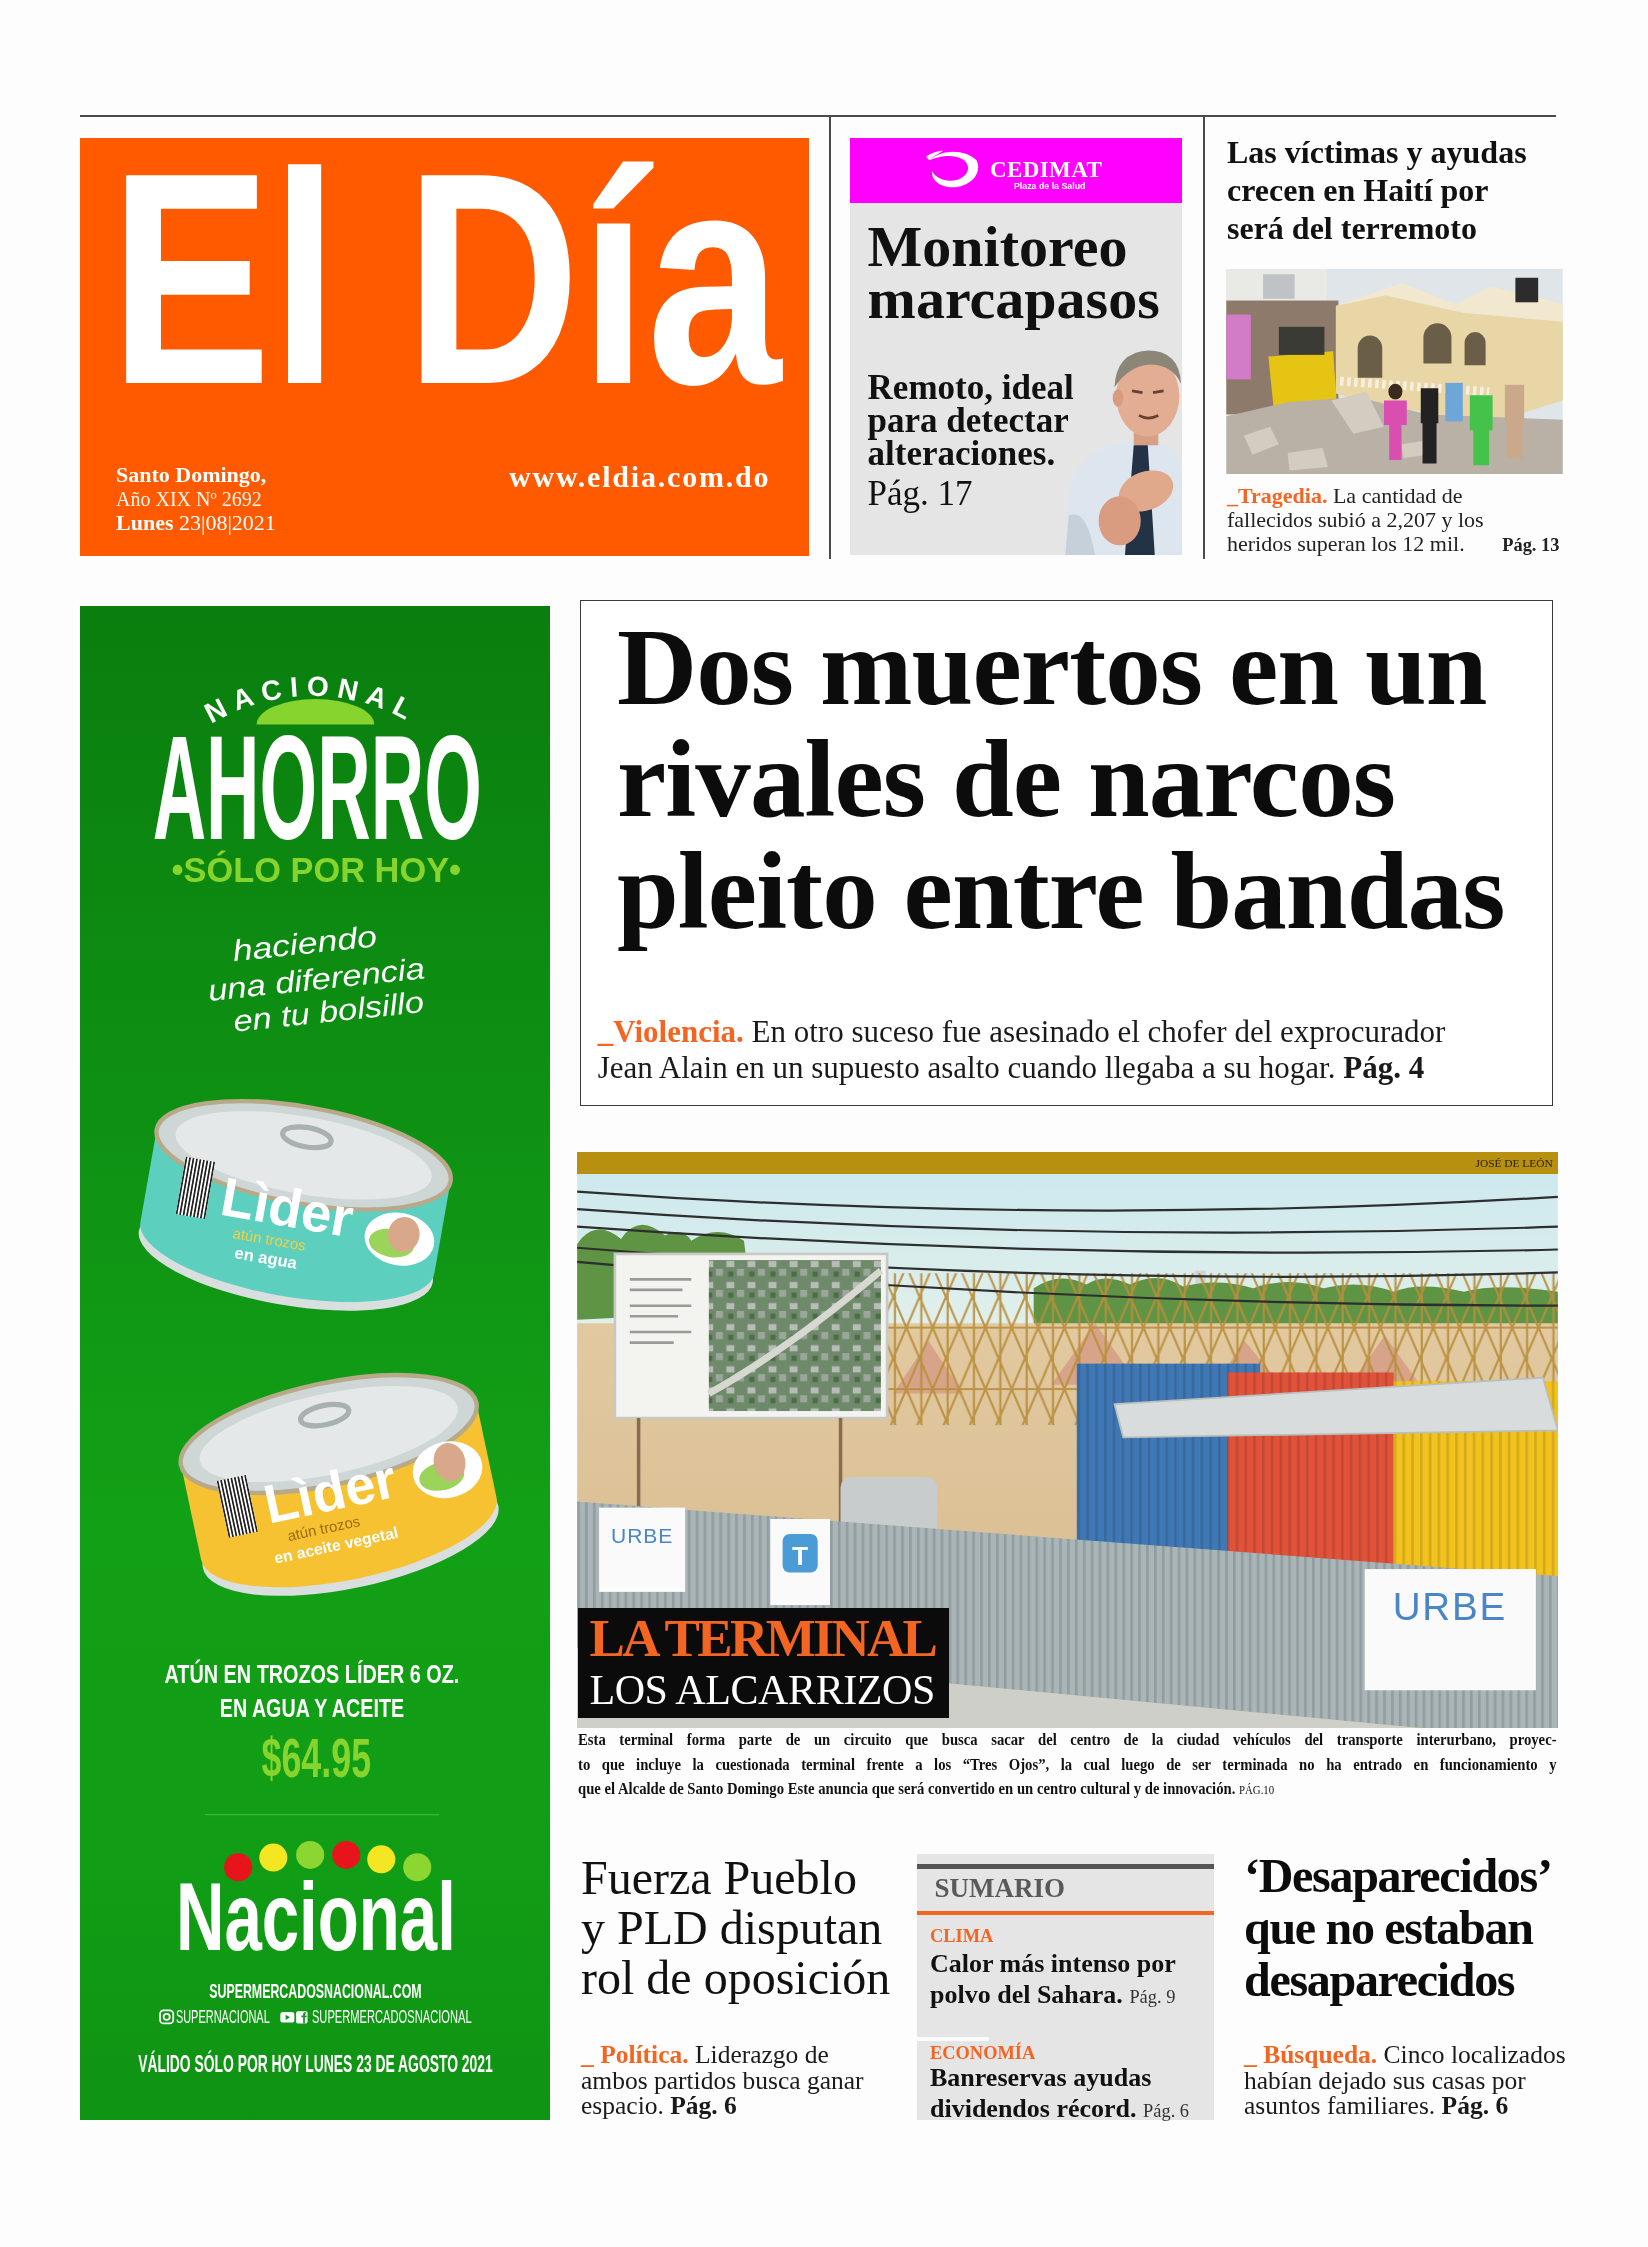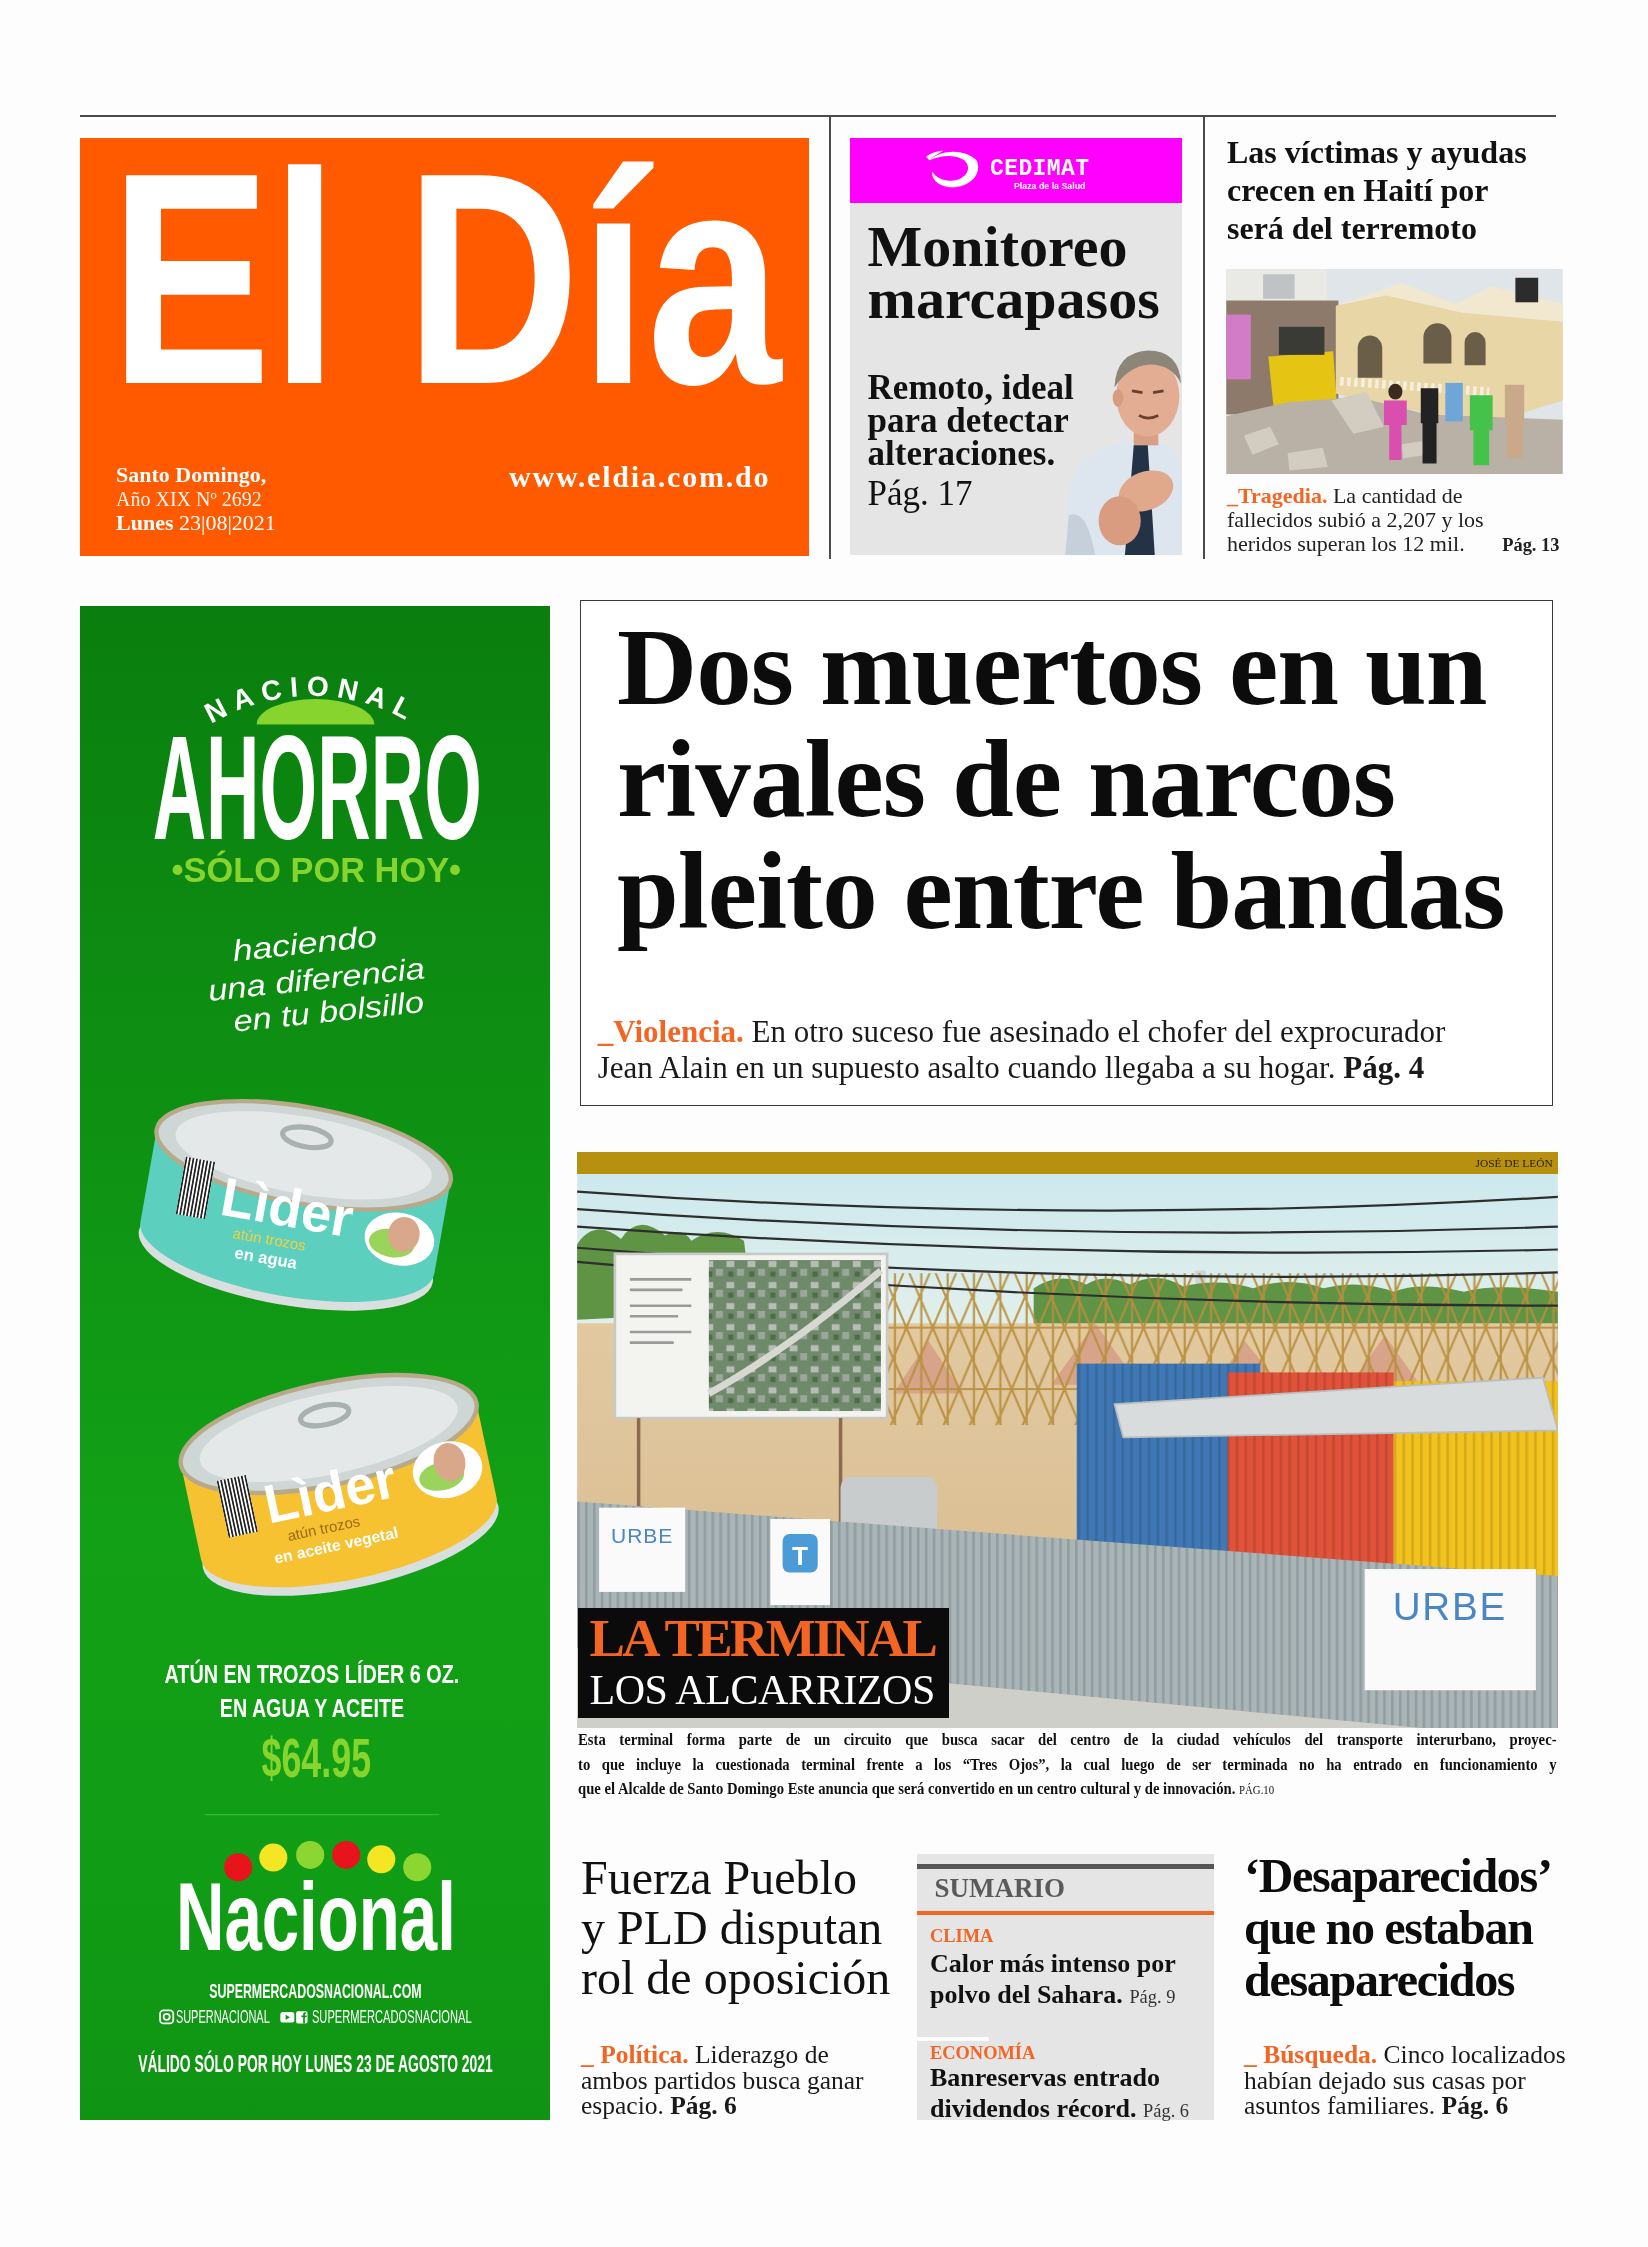--- a/index.html
+++ b/index.html
@@ -20,21 +20,21 @@
 .mast-logo{position:absolute;left:30px;top:-9.7px;font-family:"Liberation Sans","DejaVu Sans",sans-serif;font-weight:bold;font-size:302px;line-height:302px;color:#fff;transform:scaleX(0.80);transform-origin:0 0;white-space:nowrap;}
 .mast-city{left:36px;top:326px;font-size:22px;line-height:22px;font-weight:bold;color:#fff;}
 .mast-edition{left:36px;top:351px;font-size:20px;line-height:20px;color:#fff5ee;}
 .mast-date{left:36px;top:374px;font-size:22px;line-height:22px;color:#fff;}
 .mast-date .wd{font-weight:bold;}
 .mast-web{left:429px;top:324px;font-size:30px;line-height:30px;font-weight:bold;color:#fff;letter-spacing:1.8px;}
 
 
 .ced{left:850px;top:138px;width:332px;height:417px;background:#e5e5e5;overflow:hidden;}
 .ced-band{left:0;top:0;width:332px;height:65px;background:#ff00ff;}
-.ced-name{left:140px;top:20px;font-family:Liberation Mono, monospace;font-size:23px;line-height:23px;font-weight:bold;color:#fff;letter-spacing:0.4px;}
+.ced-name{left:140px;top:20px;font-family:Liberation Serif, serif;font-size:23px;line-height:23px;font-weight:bold;color:#fff;letter-spacing:0.4px;}
 .ced-tag{left:164px;top:44px;font-family:Liberation Sans, sans-serif;font-size:8.8px;line-height:8.8px;font-weight:bold;color:#fff;}
 .ced-head{left:17.6px;top:83px;font-size:58px;line-height:52px;font-weight:bold;color:#111;z-index:2;}
 .ced-sub{left:17.6px;top:233px;font-size:35px;line-height:33px;font-weight:bold;color:#111;z-index:2;}
 .ced-page{font-weight:normal;margin-top:7px;}
 .ced-man{left:210px;top:202px;z-index:1;}
 
 
 .hai-head{left:1227px;top:133px;font-size:32px;line-height:38px;font-weight:bold;color:#111;}
 .hai-photo{left:1226px;top:269px;}
 .hai-cap{left:1227px;top:484px;font-size:22px;line-height:24px;color:#222;}
@@ -349,21 +349,21 @@
     <div class="abs sum-title nw">SUMARIO</div>
     <div class="abs sum-line"></div>
     <div class="abs sum-sec nw" style="top:73px">CLIMA</div>
     <div class="abs sum-txt" style="top:94px">
       <span class="blk">Calor más intenso por</span>
       <span class="blk"><span>polvo del Sahara.</span> <span class="pg">Pág. 9</span></span>
     </div>
     <div class="abs sum-notch"></div>
     <div class="abs sum-sec nw" style="top:190px">ECONOMÍA</div>
     <div class="abs sum-txt" style="top:208px">
-      <span class="blk">Banreservas entrado</span>
+      <span class="blk">Banreservas ayudas</span>
       <span class="blk"><span>dividendos récord.</span> <span class="pg">Pág. 6</span></span>
     </div>
   </div>
 
   <div class="abs mis-head">
     <span class="blk">‘Desaparecidos’</span>
     <span class="blk">que no estaban</span>
     <span class="blk">desaparecidos</span>
   </div>
   <div class="abs mis-sum">

